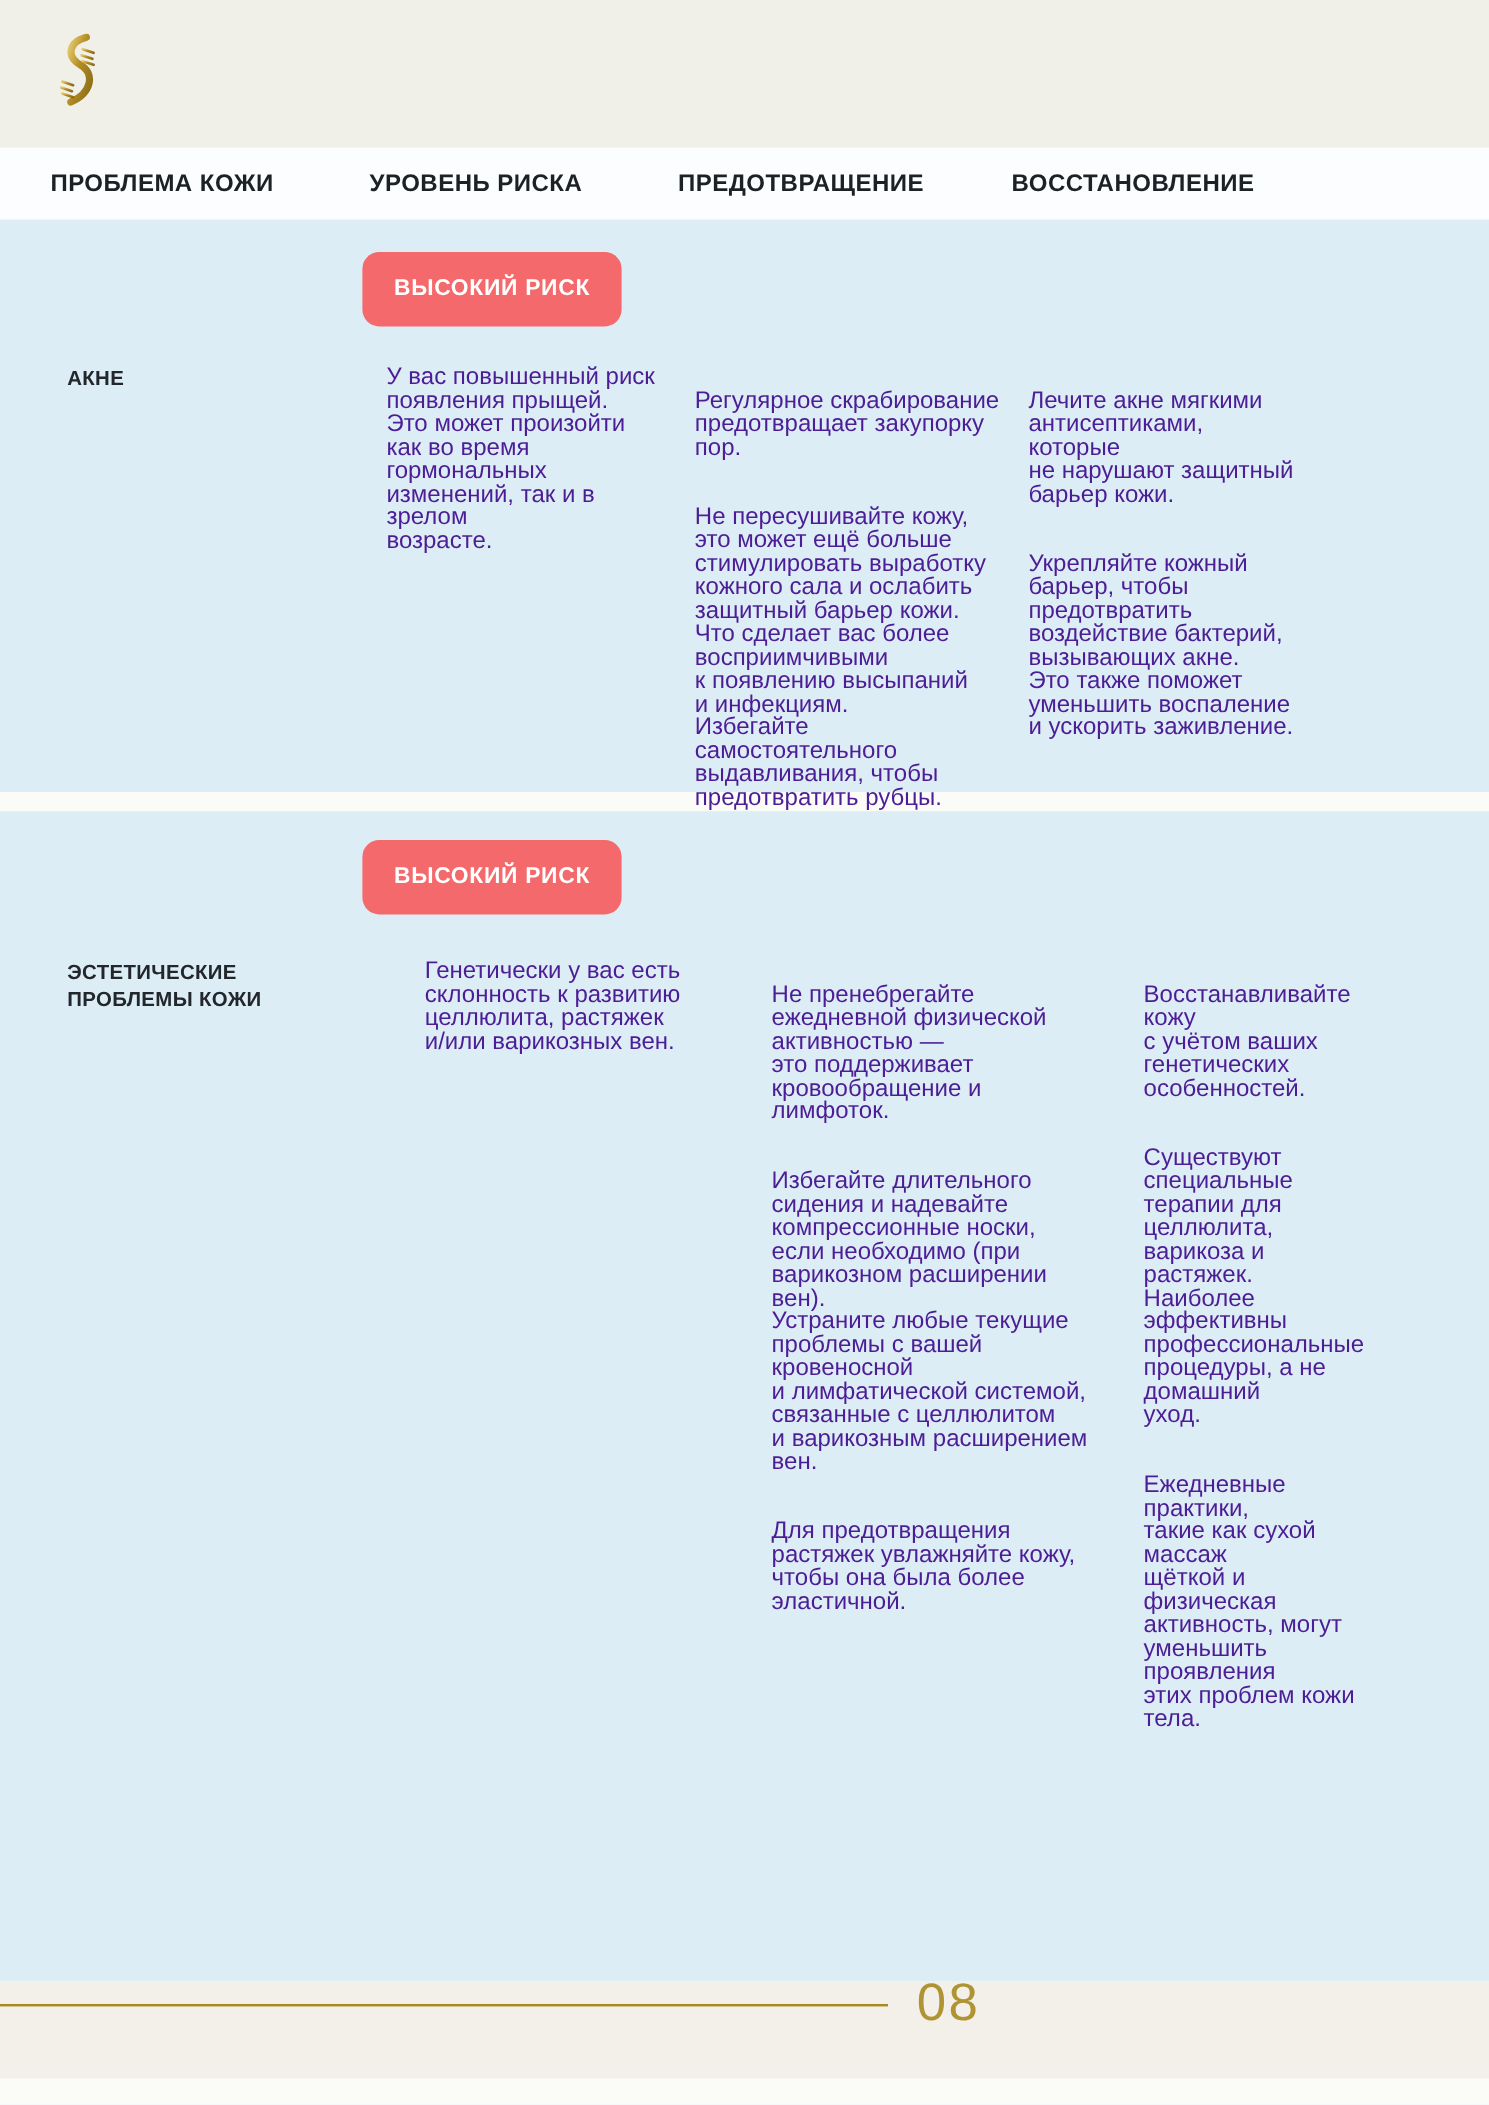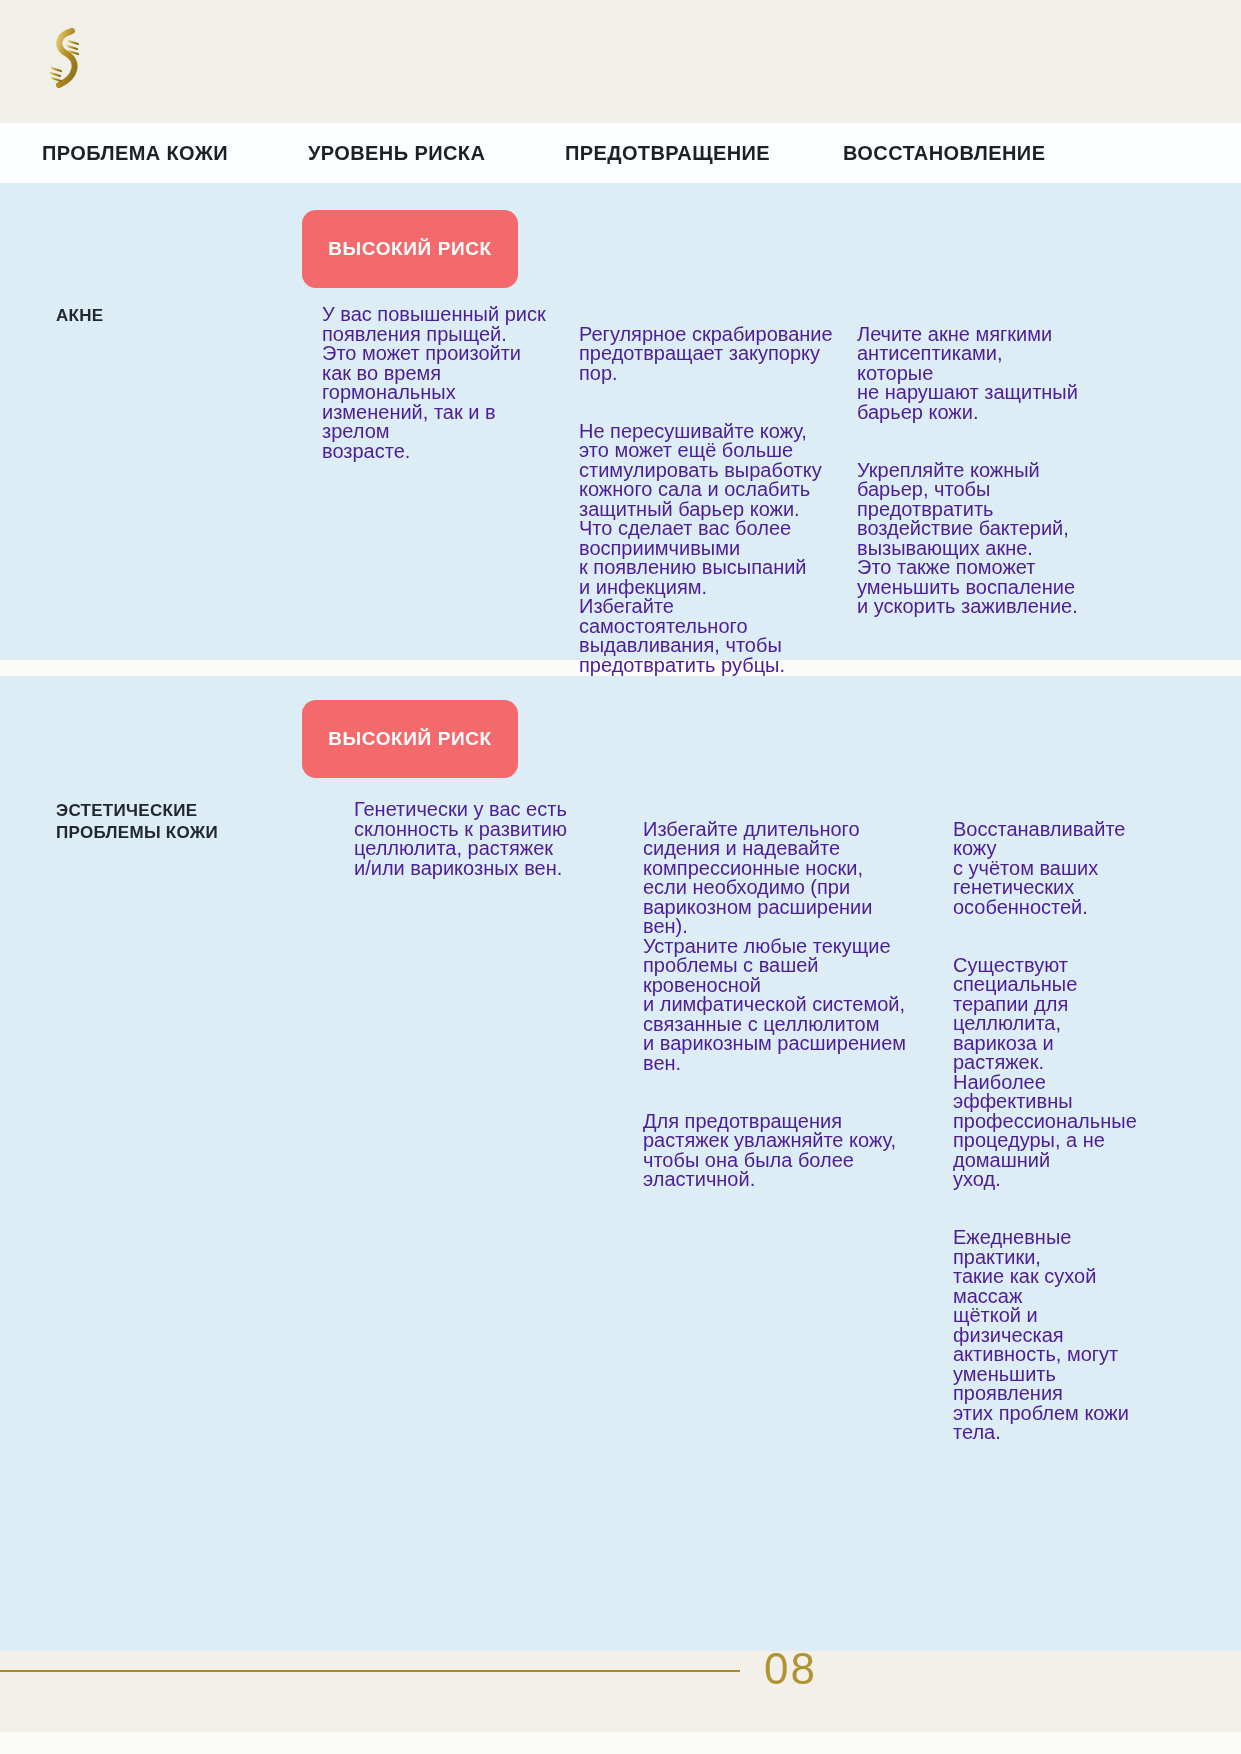--- a/index.html
+++ b/index.html
@@ -42,21 +42,21 @@
     background: #ddedf6;
     position: relative;
   }
   .section-1 { height: 477px; }
   .section-gap { height: 16px; background: #fbfbf8; }
   .section-2 { height: 975px; }
   .badge {
     position: absolute;
     left: 302px;
     width: 216px;
-    height: 78px;
+    height: 62px;
     background: #f4696b;
     border-radius: 14px;
     display: flex;
     align-items: center;
     justify-content: center;
     color: #ffffff;
     font-weight: bold;
     font-size: 19px;
     letter-spacing: 0.6px;
   }
@@ -192,20 +192,25 @@
 <section class="risk-section section-2">
   <div class="badge">ВЫСОКИЙ РИСК</div>
   <div class="content-grid">
     <div class="problem-label">ЭСТЕТИЧЕСКИЕ
 ПРОБЛЕМЫ КОЖИ</div>
     <div class="cell">Генетически у вас есть
 склонность к развитию
 целлюлита, растяжек
 и/или варикозных вен.</div>
     <div class="cell">
+      <p>Не пренебрегайте
+ежедневной физической
+активностью —
+это поддерживает
+кровообращение и лимфоток.</p>
       <p>Избегайте длительного
 сидения и надевайте
 компрессионные носки,
 если необходимо (при
 варикозном расширении вен).
 Устраните любые текущие
 проблемы с вашей
 кровеносной
 и лимфатической системой,
 связанные с целлюлитом

